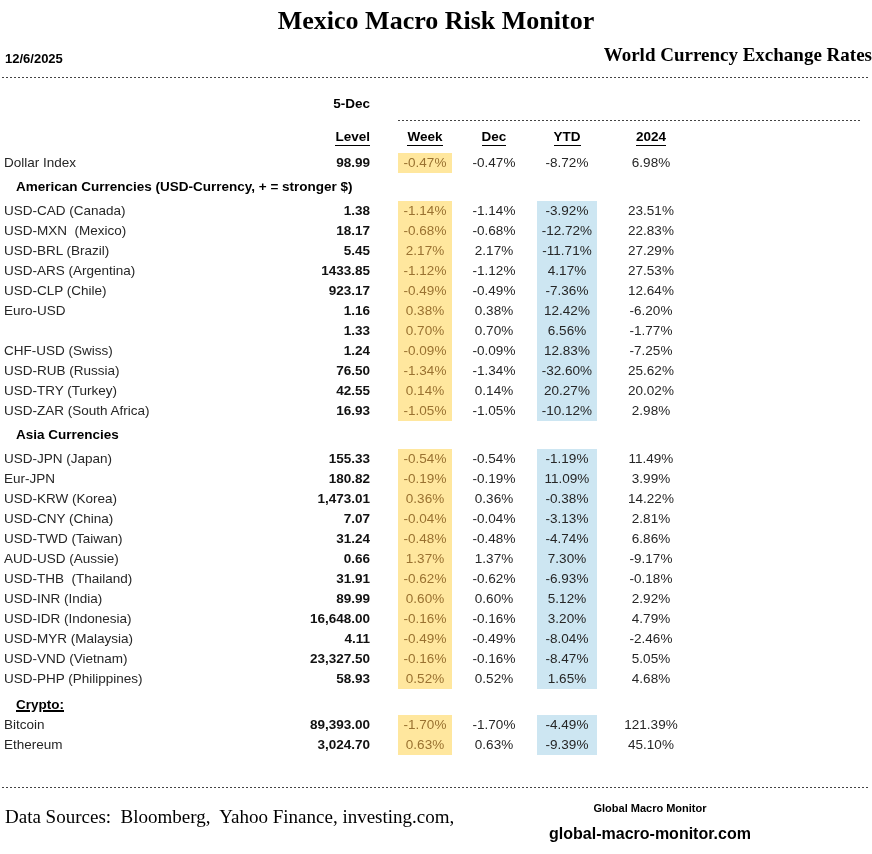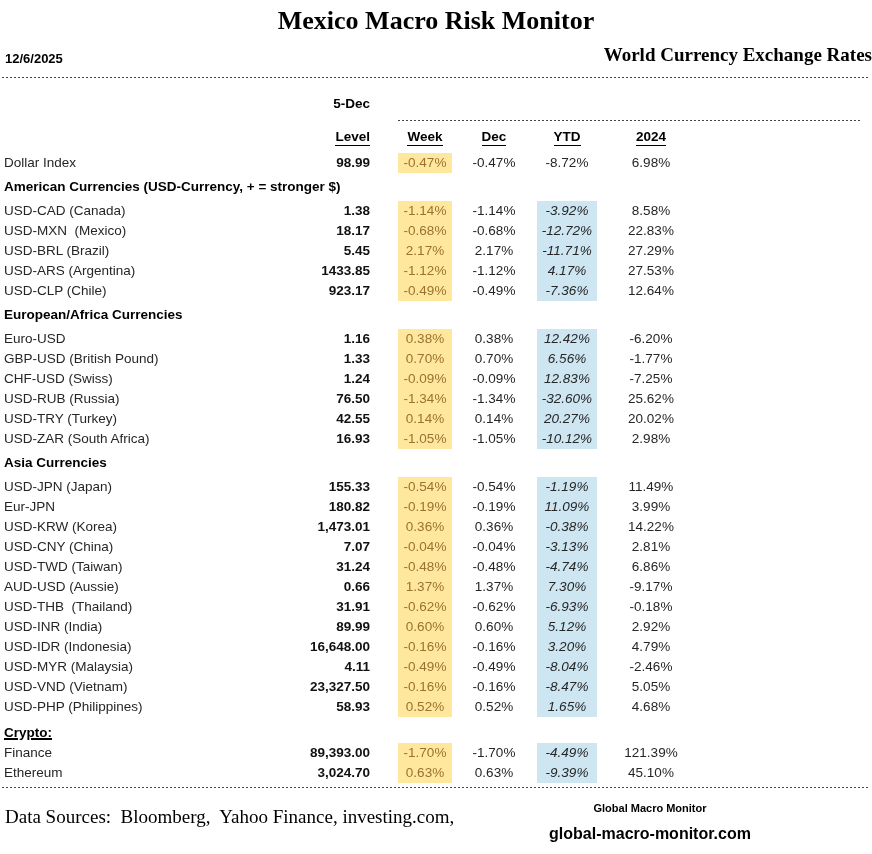--- a/index.html
+++ b/index.html
@@ -36,26 +36,26 @@
   .c-ytd{left:537px;width:60px;text-align:center;}
   .c-2024{left:615px;width:72px;text-align:center;}
   .c-change{left:462px;width:290px;text-align:center;}
   .u{display:inline-block;border-bottom:1.6px solid #000;padding-bottom:1px;}
   
   #rows{position:absolute;top:153px;left:0;width:744px;}
   .row{position:relative;height:20px;line-height:20px;font-size:13.5px;}
   .row .cell{position:absolute;top:0;height:20px;line-height:20px;white-space:pre;}
   .row .lbl{left:4px;}
   .row .lvl{font-weight:bold;color:#111;}
-  .row.section{height:20px;margin:4px 0;}
+  .row.section{height:20px;margin:4px 12px;}
   .row.section .lbl{font-weight:bold;color:#000;}
   .row.section.crypto{margin-top:6px;margin-bottom:0;}
   .row.section.crypto .lbl{text-decoration:underline;text-decoration-thickness:1.5px;}
   .hl-week{background:var(--week-bg);color:var(--week-fg);}
-  .hl-ytd{background:var(--ytd-bg);font-style:italic;}
+  .hl-ytd{background:var(--ytd-bg);}
   
   .sources{
     position:absolute;top:806px;left:5px;
     font-family:Liberation Serif, serif;font-size:19px;color:#000;white-space:pre;
   }
   .brand-block{position:absolute;top:802px;left:520px;width:260px;text-align:center;color:#000;}
   .brand-name{font-weight:bold;font-size:11px;}
   .brand-site{font-weight:bold;font-size:16px;margin-top:11px;}
 </style>
 </head>
@@ -90,21 +90,21 @@
     </div>
     <div class="row section">
       <span class="cell lbl">American Currencies (USD-Currency, + = stronger $)</span>
     </div>
     <div class="row data">
       <span class="cell lbl">USD-CAD (Canada)</span>
       <span class="cell pos c-level lvl">1.38</span>
       <span class="cell pos c-week hl-week">-1.14%</span>
       <span class="cell pos c-dec">-1.14%</span>
       <span class="cell pos c-ytd hl-ytd">-3.92%</span>
-      <span class="cell pos c-2024">8.58%</span>
+      <span class="cell pos c-2024">23.51%</span>
     </div>
     <div class="row data">
       <span class="cell lbl">USD-MXN  (Mexico)</span>
       <span class="cell pos c-level lvl">18.17</span>
       <span class="cell pos c-week hl-week">-0.68%</span>
       <span class="cell pos c-dec">-0.68%</span>
       <span class="cell pos c-ytd hl-ytd">-12.72%</span>
       <span class="cell pos c-2024">22.83%</span>
     </div>
     <div class="row data">
@@ -124,33 +124,29 @@
       <span class="cell pos c-2024">27.53%</span>
     </div>
     <div class="row data">
       <span class="cell lbl">USD-CLP (Chile)</span>
       <span class="cell pos c-level lvl">923.17</span>
       <span class="cell pos c-week hl-week">-0.49%</span>
       <span class="cell pos c-dec">-0.49%</span>
       <span class="cell pos c-ytd hl-ytd">-7.36%</span>
       <span class="cell pos c-2024">12.64%</span>
     </div>
-    <div class="row section">
-      <span class="cell lbl">European/Africa Currencies</span>
-    </div>
     <div class="row data">
       <span class="cell lbl">Euro-USD</span>
       <span class="cell pos c-level lvl">1.16</span>
       <span class="cell pos c-week hl-week">0.38%</span>
       <span class="cell pos c-dec">0.38%</span>
       <span class="cell pos c-ytd hl-ytd">12.42%</span>
       <span class="cell pos c-2024">-6.20%</span>
     </div>
     <div class="row data">
-      <span class="cell lbl">GBP-USD (British Pound)</span>
       <span class="cell pos c-level lvl">1.33</span>
       <span class="cell pos c-week hl-week">0.70%</span>
       <span class="cell pos c-dec">0.70%</span>
       <span class="cell pos c-ytd hl-ytd">6.56%</span>
       <span class="cell pos c-2024">-1.77%</span>
     </div>
     <div class="row data">
       <span class="cell lbl">CHF-USD (Swiss)</span>
       <span class="cell pos c-level lvl">1.24</span>
       <span class="cell pos c-week hl-week">-0.09%</span>
@@ -278,21 +274,21 @@
       <span class="cell pos c-level lvl">58.93</span>
       <span class="cell pos c-week hl-week">0.52%</span>
       <span class="cell pos c-dec">0.52%</span>
       <span class="cell pos c-ytd hl-ytd">1.65%</span>
       <span class="cell pos c-2024">4.68%</span>
     </div>
     <div class="row section crypto">
       <span class="cell lbl">Crypto:</span>
     </div>
     <div class="row data">
-      <span class="cell lbl">Finance</span>
+      <span class="cell lbl">Bitcoin</span>
       <span class="cell pos c-level lvl">89,393.00</span>
       <span class="cell pos c-week hl-week">-1.70%</span>
       <span class="cell pos c-dec">-1.70%</span>
       <span class="cell pos c-ytd hl-ytd">-4.49%</span>
       <span class="cell pos c-2024">121.39%</span>
     </div>
     <div class="row data">
       <span class="cell lbl">Ethereum</span>
       <span class="cell pos c-level lvl">3,024.70</span>
       <span class="cell pos c-week hl-week">0.63%</span>

